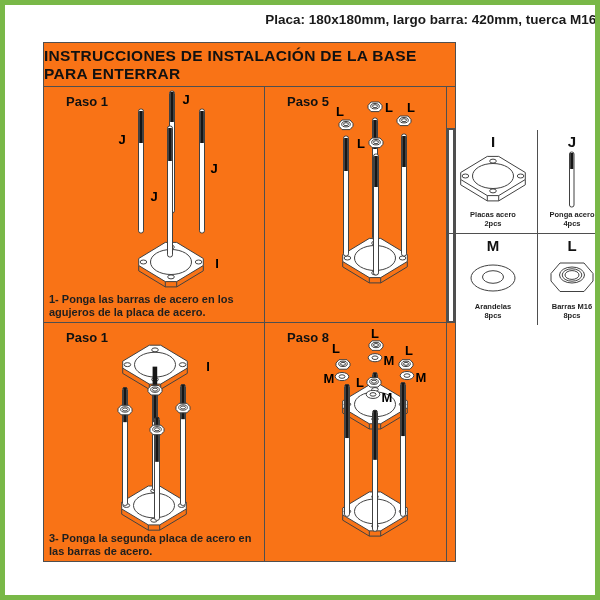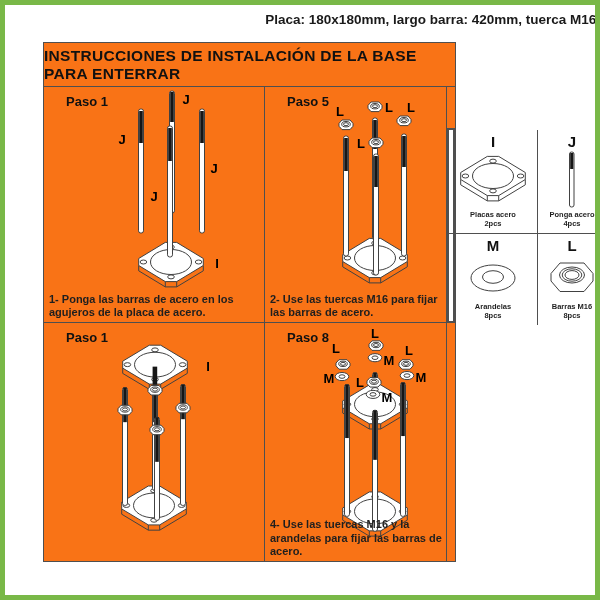--- a/index.html
+++ b/index.html
@@ -158,21 +158,20 @@
             <use href="#nut" transform="translate(139,34)"></use>
           </g>
         <g>
             <use href="#nut" transform="translate(111,56)"></use>
           </g>
         <text class="pl" x="75" y="29" text-anchor="middle">L</text>
         <text class="pl" x="124" y="25" text-anchor="middle">L</text>
         <text class="pl" x="146" y="25" text-anchor="middle">L</text>
         <text class="pl" x="96" y="61" text-anchor="middle">L</text>
       </svg>
-      <div class="caption">2- Use las tuercas M16 para fijar las barras de acero.</div>
     </div>
 
     <div class="rightcol">
       <div class="legend">
 
         <div class="lcell br bb">
           <div class="letter">I</div>
           <div class="icon">
             <svg width="84" height="60" viewBox="0 0 84 60">
                 <use href="#plate" transform="translate(42,26)"></use>
@@ -264,20 +263,21 @@
             <use href="#nut" transform="translate(81,88)"></use>
           </g>
         <g>
             <use href="#nut" transform="translate(113,108)"></use>
           </g>
         <g>
             <use href="#nut" transform="translate(139,86)"></use>
           </g>
         <text class="pl" x="164" y="48" text-anchor="middle">I</text>
       </svg>
+      <div class="caption">3- Ponga la segunda placa de acero en las barras de acero.</div>
     </div>
 
     <div class="panel p4">
       <div class="step-label">Paso 8</div>
       <svg class="art" viewBox="0 0 181 240" preserveAspectRatio="none">
         <g>
           <use href="#plate" transform="translate(110,190)"></use>
         </g>
         <g>
           <rect class="o" x="107.5" y="50" width="5" height="130" rx="2.2"></rect>
@@ -324,17 +324,16 @@
           </g>
         <text class="pl" x="110" y="15" text-anchor="middle">L</text>
         <text class="pl" x="71" y="30" text-anchor="middle">L</text>
         <text class="pl" x="144" y="32" text-anchor="middle">L</text>
         <text class="pl" x="95" y="65" text-anchor="middle">L</text>
         <text class="pl" x="124" y="42" text-anchor="middle">M</text>
         <text class="pl" x="64" y="61" text-anchor="middle">M</text>
         <text class="pl" x="156" y="60" text-anchor="middle">M</text>
         <text class="pl" x="122" y="80" text-anchor="middle">M</text>
       </svg>
-      <div class="caption">4- Use las tuercas M16 y la arandelas para fijar las barras de acero.</div>
     </div>
 
   </div>
 </div>
 
 </body></html>

